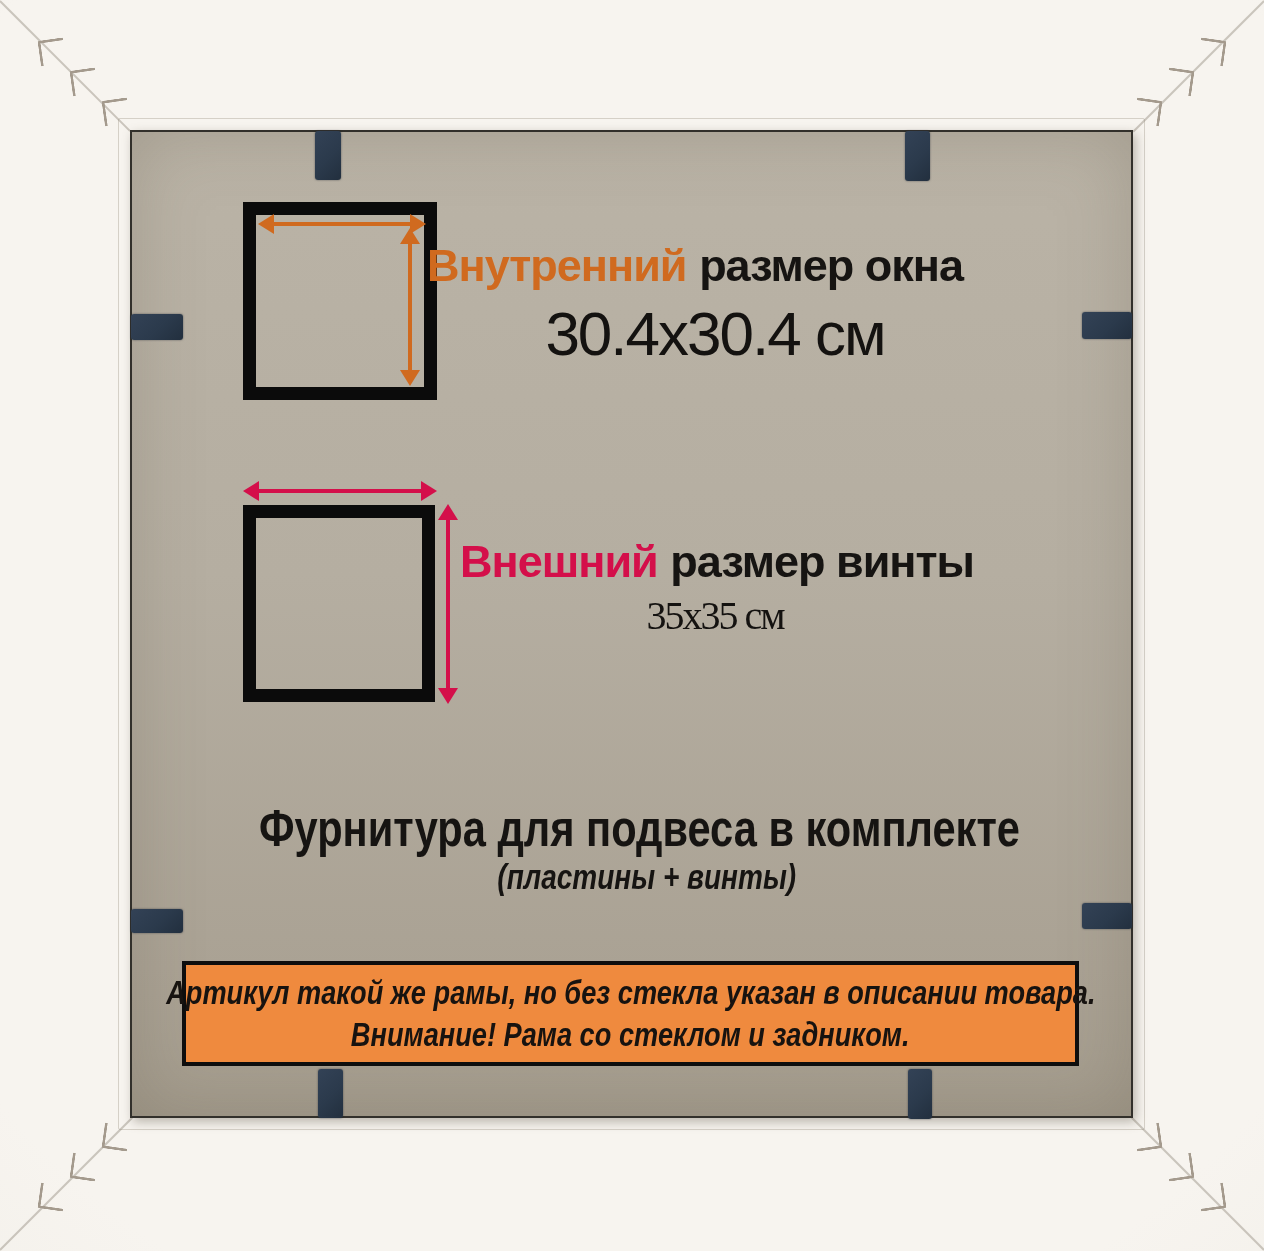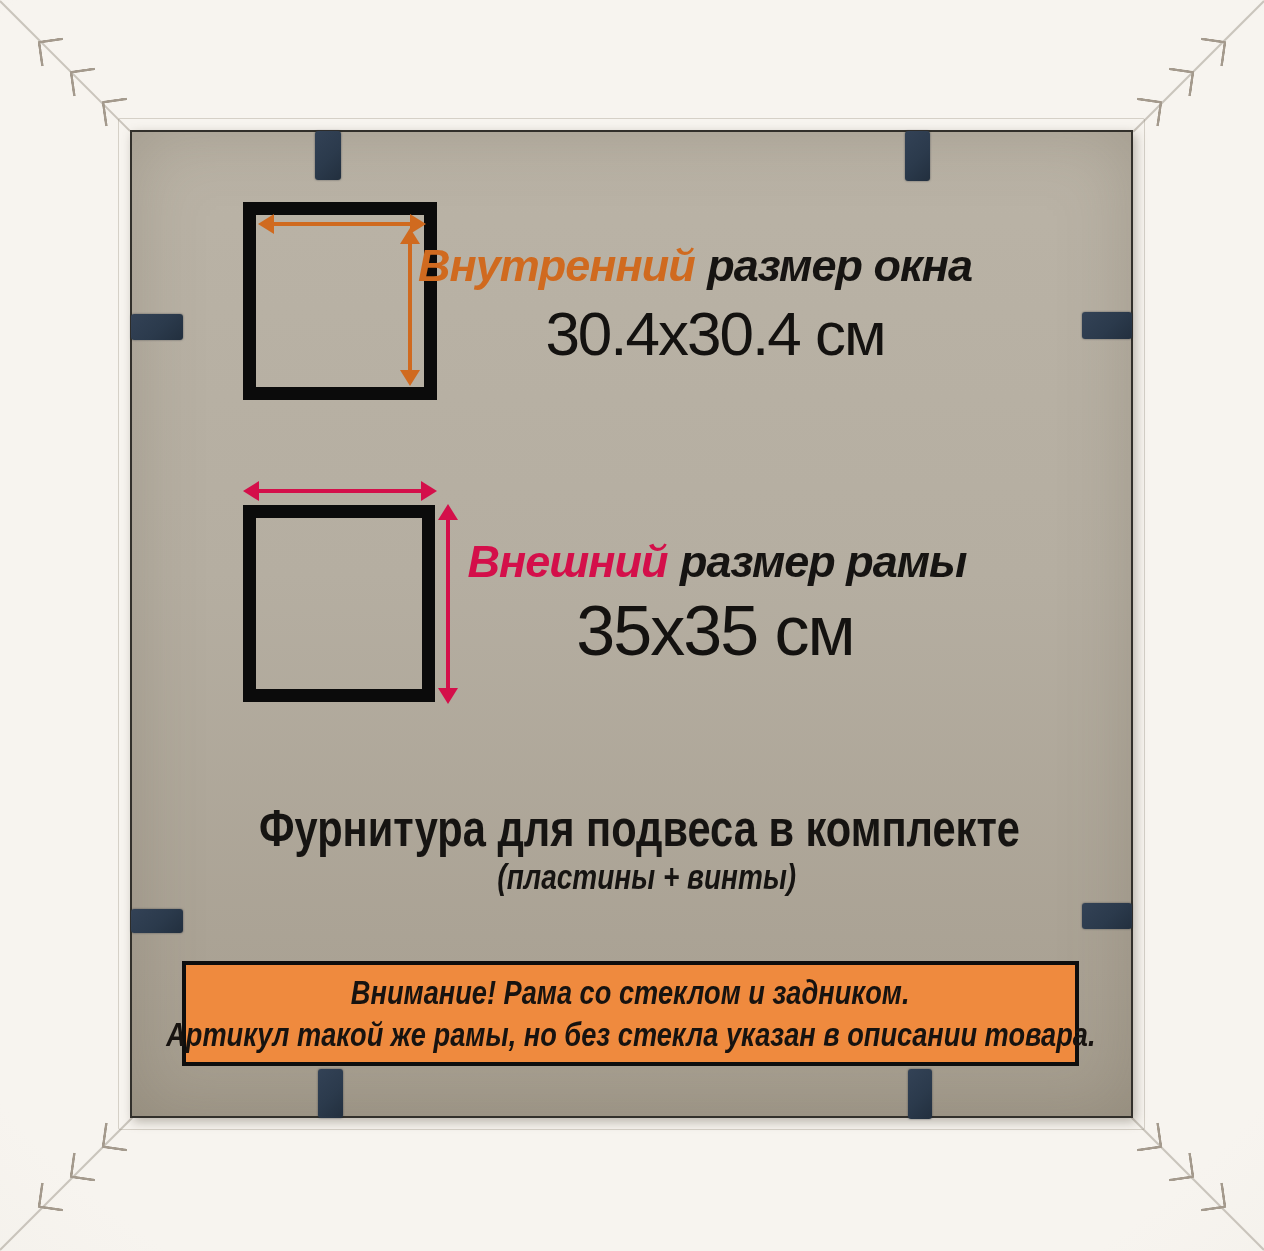--- a/index.html
+++ b/index.html
@@ -68,21 +68,21 @@
   .orange .head-n { border-bottom-color:#d06a1f; }
   .orange .head-s { border-top-color:#d06a1f; }
   .crimson .shaft { background:#d40f4a; }
   .crimson .head-w { border-right-color:#d40f4a; }
   .crimson .head-e { border-left-color:#d40f4a; }
   .crimson .head-n { border-bottom-color:#d40f4a; }
   .crimson .head-s { border-top-color:#d40f4a; }
 
   
   .txt { position:absolute; text-align:center; color:#161412; white-space:nowrap; }
-  .size-label { left:330px; width:730px; font-style:italic; font-weight:700; font-size:45px; line-height:1.1; letter-spacing:-1px; }
+  .size-label { left:330px; width:730px; font-weight:700; font-size:45px; line-height:1.1; letter-spacing:-1px; }
   .size-label .hl-inner { color:#d06a1f; }
   .size-label .hl-outer { color:#d40f4a;margin-left:44px; }
   .size-label .rest { margin-left:0.28em; color:#161412; }
   .size-value { left:350px; width:730px; font-weight:400; font-size:62px; line-height:1; letter-spacing:-2px; color:#141210; }
   .cond { display:inline-block; transform:scaleX(0.8); transform-origin:50% 50%; }
   .hw1 { left:140px; top:802px; width:1000px; font-size:52px; font-weight:700; line-height:1; }
   .hw2 { left:147px; top:858px; width:1000px; font-size:35px; font-weight:700; font-style:italic; line-height:1.1; }
 
   
   .banner {
@@ -152,33 +152,33 @@
     <span class="head head-w"></span>
     <span class="head head-e"></span>
   </div>
   <div class="arrow arrow-v crimson" style="left:438px;top:504px;width:20px;height:200px;">
     <span class="shaft"></span>
     <span class="head head-n"></span>
     <span class="head head-s"></span>
   </div>
 
   <div class="txt size-label" style="top:537px;">
-    <span class="hl-outer">Внешний</span><span class="rest">размер рамы</span>
+    <span class="hl-outer">Внешний</span><span class="rest">размер винты</span>
   </div>
-  <div class="txt size-value" style="top:596px;font-size:70px;">35x35 см</div>
+  <div class="txt size-value" style="top:596px;font-size:40px;font-family:Liberation Serif, serif;">35x35 см</div>
 
   <div class="txt hw2">
     <span class="cond">(пластины + винты)</span>
   </div>
   <div class="txt hw1">
     <span class="cond">Фурнитура для подвеса в комплекте</span>
   </div>
 
   <div class="banner">
     <div class="bline">
-      <span class="cond">Внимание! Рама со стеклом и задником.</span>
+      <span class="cond">Артикул такой же рамы, но без стекла указан в описании товара.</span>
     </div>
     <div class="bline">
-      <span class="cond">Артикул такой же рамы, но без стекла указан в описании товара.</span>
+      <span class="cond">Внимание! Рама со стеклом и задником.</span>
     </div>
   </div>
 
 </div>
 
 </body></html>

